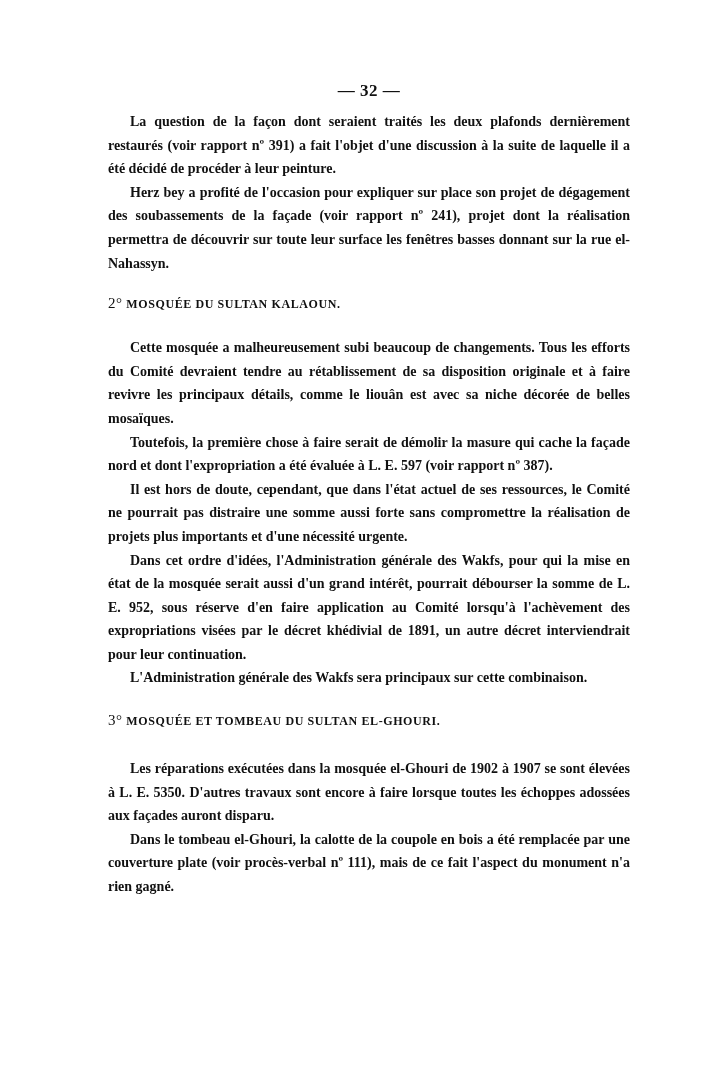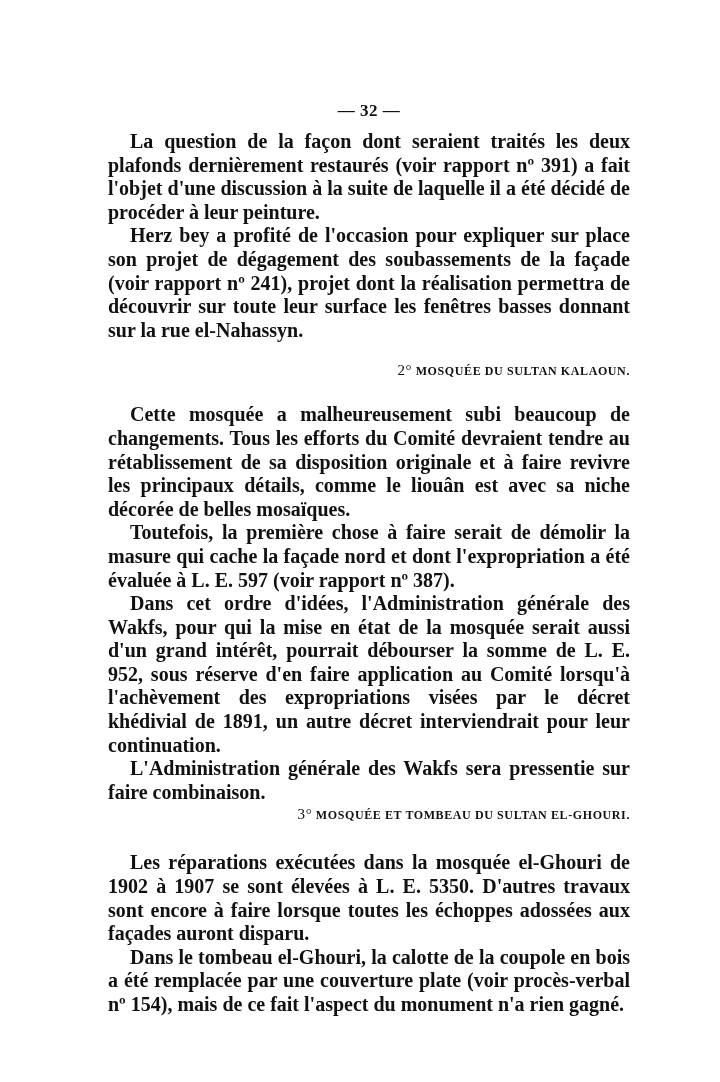--- a/index.html
+++ b/index.html
@@ -11,73 +11,74 @@
     width: 720px;
     height: 1082px;
     position: relative;
     overflow: hidden;
     color: #111111;
     font-family: "Liberation Serif", "DejaVu Serif", serif;
   }
   .page {
     position: absolute;
     left: 108px;
-    top: 100px;
+    top: 80px;
     width: 522px;
   }
   .page-number {
     text-align: center;
     font-size: 17px;
     font-weight: bold;
     line-height: 22px;
     margin-bottom: 8px;
     letter-spacing: 0.5px;
   }
   .para {
     margin: 0;
-    font-size: 20px;
+    font-size: 14px;
     line-height: 23.6px;
     text-align: justify;
     text-indent: 22px;
     font-weight: bold;
     -webkit-font-smoothing: antialiased;
   }
   .heading {
-    text-align: right;
+    text-align: left;
     font-size: 12px;
     font-weight: bold;
     letter-spacing: 0.6px;
     line-height: 20px;
   }
   .heading .num {
     font-size: 15px;
     font-weight: normal;
   }
   .h2 { margin-top: 18px; margin-bottom: 22px; }
-  .h3 { margin-top: 0; margin-bottom: 26px; }
+  .h3 { margin-top: 20px; margin-bottom: 26px; }
 </style>
 </head>
 <body>
 
 <div class="page">
   <div class="page-number">— 32 —</div>
 
   <p class="para">La question de la façon dont seraient traités les deux plafonds dernièrement restaurés (voir rapport nº 391) a fait l'objet d'une discussion à la suite de laquelle il a été décidé de procéder à leur peinture.</p>
   <p class="para">Herz bey a profité de l'occasion pour expliquer sur place son projet de dégagement des soubassements de la façade (voir rapport nº 241), projet dont la réalisation permettra de découvrir sur toute leur surface les fenêtres basses donnant sur la rue el-Nahassyn.</p>
 
   <div class="heading h2">
     <span class="num">2°</span>
     <span>MOSQUÉE DU SULTAN KALAOUN.</span>
   </div>
 
   <p class="para">Cette mosquée a malheureusement subi beaucoup de changements. Tous les efforts du Comité devraient tendre au rétablissement de sa disposition originale et à faire revivre les principaux détails, comme le liouân est avec sa niche décorée de belles mosaïques.</p>
   <p class="para">Toutefois, la première chose à faire serait de démolir la masure qui cache la façade nord et dont l'expropriation a été évaluée à L. E. 597 (voir rapport nº 387).</p>
+  <p class="para">Il est hors de doute, cependant, que dans l'état actuel de ses ressources, le Comité ne pourrait pas distraire une somme aussi forte sans compromettre la réalisation de projets plus importants et d'une nécessité urgente.</p>
   <p class="para">Dans cet ordre d'idées, l'Administration générale des Wakfs, pour qui la mise en état de la mosquée serait aussi d'un grand intérêt, pourrait débourser la somme de L. E. 952, sous réserve d'en faire application au Comité lorsqu'à l'achèvement des expropriations visées par le décret khédivial de 1891, un autre décret interviendrait pour leur continuation.</p>
-  <p class="para">L'Administration générale des Wakfs sera pressentie sur faire combinaison.</p>
+  <p class="para">L'Administration générale des Wakfs sera principaux sur cette combinaison.</p>
 
   <div class="heading h3">
     <span class="num">3°</span>
     <span>MOSQUÉE ET TOMBEAU DU SULTAN EL-GHOURI.</span>
   </div>
 
   <p class="para">Les réparations exécutées dans la mosquée el-Ghouri de 1902 à 1907 se sont élevées à L. E. 5350. D'autres travaux sont encore à faire lorsque toutes les échoppes adossées aux façades auront disparu.</p>
-  <p class="para">Dans le tombeau el-Ghouri, la calotte de la coupole en bois a été remplacée par une couverture plate (voir procès-verbal nº 154), mais de ce fait l'aspect du monument n'a rien gagné.</p>
+  <p class="para">Dans le tombeau el-Ghouri, la calotte de la coupole en bois a été remplacée par une couverture plate (voir procès-verbal nº 111), mais de ce fait l'aspect du monument n'a rien gagné.</p>
 </div>
 
 </body></html>

